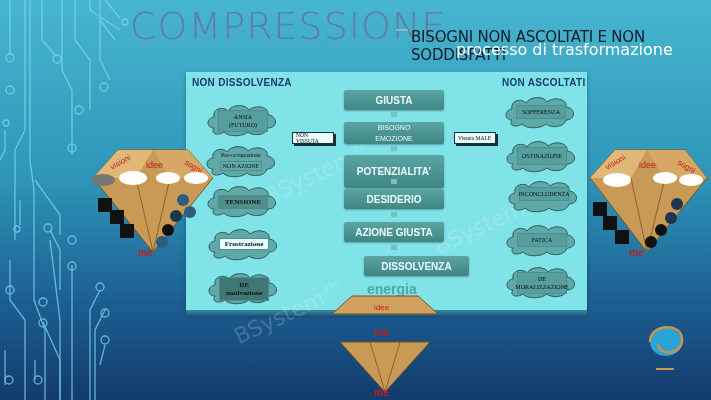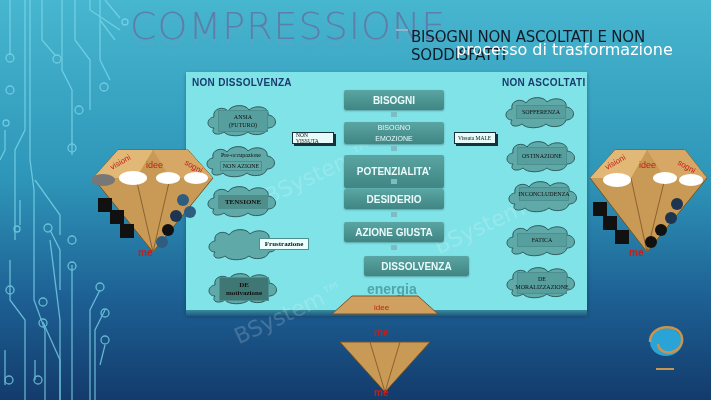--- a/index.html
+++ b/index.html
@@ -102,21 +102,21 @@
 <div class="panel"></div>
 <div class="panel-bottom"></div>
 
 <div class="wm" style="left:260px;top:160px;">BSystem™</div>
 <div class="wm" style="left:430px;top:210px;">BSystem™</div>
 <div class="wm" style="left:230px;top:300px;">BSystem™</div>
 
 <div class="h-left">NON DISSOLVENZA</div>
 <div class="h-right">NON ASCOLTATI</div>
 
-<div class="step" style="top:90px;">BISOGNI</div>
+<div class="step" style="top:90px;">GIUSTA</div>
 <div class="arrow" style="top:112px;"></div>
 <div class="step double" style="top:122px;height:22px;">
   <span>BISOGNO</span>
   <span>EMOZIONE</span>
 </div>
 <div class="arrow" style="top:146px;"></div>
 <div class="step" style="top:155px;height:33px;">POTENZIALITA’</div>
 <div class="arrow" style="top:179px;"></div>
 <div class="step" style="top:189px;">DESIDERIO</div>
 <div class="arrow" style="top:212px;"></div>
@@ -151,21 +151,21 @@
       <path d="M10 26 C2 26 2 16 10 15 C8 6 20 4 24 9 C28 2 42 2 45 8 C52 2 66 5 64 13 C74 14 74 26 64 26 C62 34 48 34 44 30 C38 35 24 35 20 30 C14 34 6 32 10 26Z" fill="#5fa9a8" stroke="#2f5d5d" stroke-width="1"></path>
     </svg>
   <div class="lbl dark" style="height:12px;top:12px;">
       <span>TENSIONE</span>
     </div>
 </div>
 <div class="cloud" style="left:205px;top:226px;">
   <svg width="76" height="36" viewBox="0 0 76 36">
       <path d="M10 26 C2 26 2 16 10 15 C8 6 20 4 24 9 C28 2 42 2 45 8 C52 2 66 5 64 13 C74 14 74 26 64 26 C62 34 48 34 44 30 C38 35 24 35 20 30 C14 34 6 32 10 26Z" fill="#5fa9a8" stroke="#2f5d5d" stroke-width="1"></path>
     </svg>
-  <div class="lbl light" style="height:10px;top:12px;margin-left:40px;">
+  <div class="lbl light" style="height:10px;top:12px;">
       <span>Frustrazione</span>
     </div>
 </div>
 <div class="cloud" style="left:205px;top:270px;">
   <svg width="76" height="36" viewBox="0 0 76 36">
       <path d="M10 26 C2 26 2 16 10 15 C8 6 20 4 24 9 C28 2 42 2 45 8 C52 2 66 5 64 13 C74 14 74 26 64 26 C62 34 48 34 44 30 C38 35 24 35 20 30 C14 34 6 32 10 26Z" fill="#5fa9a8" stroke="#2f5d5d" stroke-width="1"></path>
     </svg>
   <div class="lbl darker" style="height:22px;top:7px;">
       <span>DE</span>
       <span>motivazione</span>

